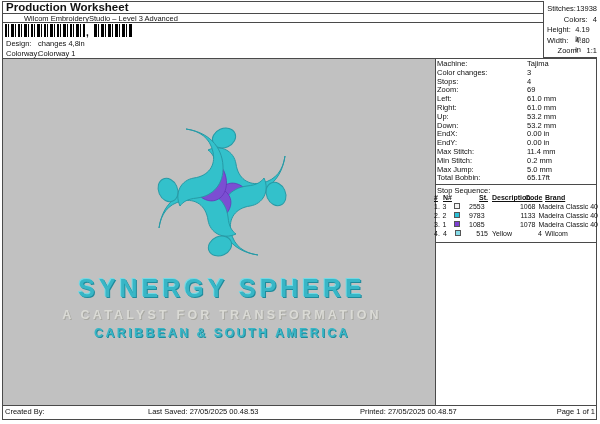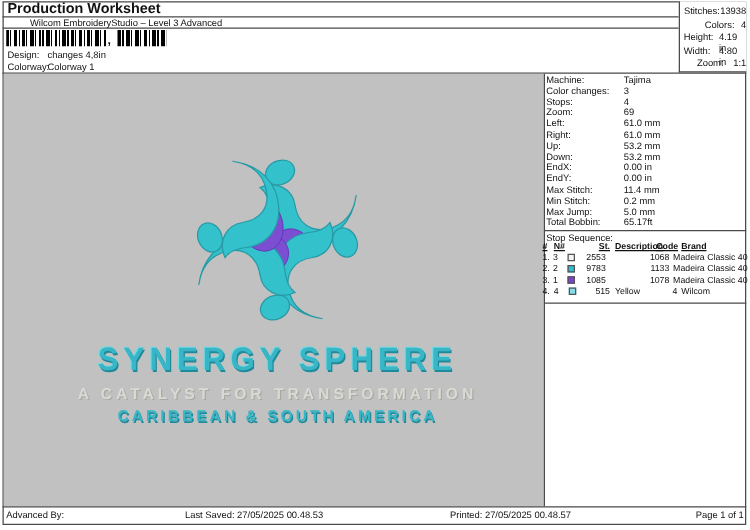--- a/index.html
+++ b/index.html
@@ -28,21 +28,21 @@
            border-left:1px solid #4a4a4a; border-bottom:1px solid #4a4a4a;
            padding:3px 0 0 3px; background:#fff; }
   .stats .kv { display:flex; height:10.6px; line-height:9px; font-size:7.5px;justify-content:flex-end; }
   .stats .k { width:29px; }
 
   
   .canvas { position:absolute; left:3px; top:59px; width:432px; height:346px; background:#c1c1c1; }
 
   
   .machine { position:absolute; left:437px; top:60px; width:160px; }
-  .machine .kv { display:flex; height:8.8px; line-height:8.8px; font-size:7.5px; }
+  .machine .kv { display:flex; height:8.8px; line-height:8.8px; font-size:7.5px;gap:28px; }
   .machine .k { width:62px; }
 
   .ss-label { position:absolute; left:437px; top:186px; font-size:7.5px; }
   .ss-table { position:absolute; left:434px; top:193px; width:164px; font-size:7px; }
   .ssr { display:flex; height:9px; line-height:9px; white-space:nowrap; }
   .ssr.hdr { font-weight:bold; }
   .ssr.hdr span { text-decoration:underline; }
   .c1 { width:9px; }
   .c2 { width:10px; }
   .c3 { width:13px; }
@@ -247,17 +247,17 @@
       <span class="c3"><span class="sw" style="background-color: rgb(134, 219, 232);"></span></span>
       <span class="c4">515</span>
       <span class="c5">Yellow</span>
       <span class="c6">4</span>
       <span class="c7">Wilcom</span>
     </div>
   </div>
   <div class="hline" style="left:436px;top:242px;width:161px;"></div>
 
   <div class="hline" style="left:2px;top:405px;width:595px;"></div>
-  <div class="footer-text f-created">Advanced By:</div>
+  <div class="footer-text f-created">Created By:</div>
   <div class="footer-text f-saved">Last Saved: 27/05/2025 00.48.53</div>
   <div class="footer-text f-printed">Printed: 27/05/2025 00.48.57</div>
   <div class="footer-text f-page">Page 1 of 1</div>
 </div>
 
 </body></html>

